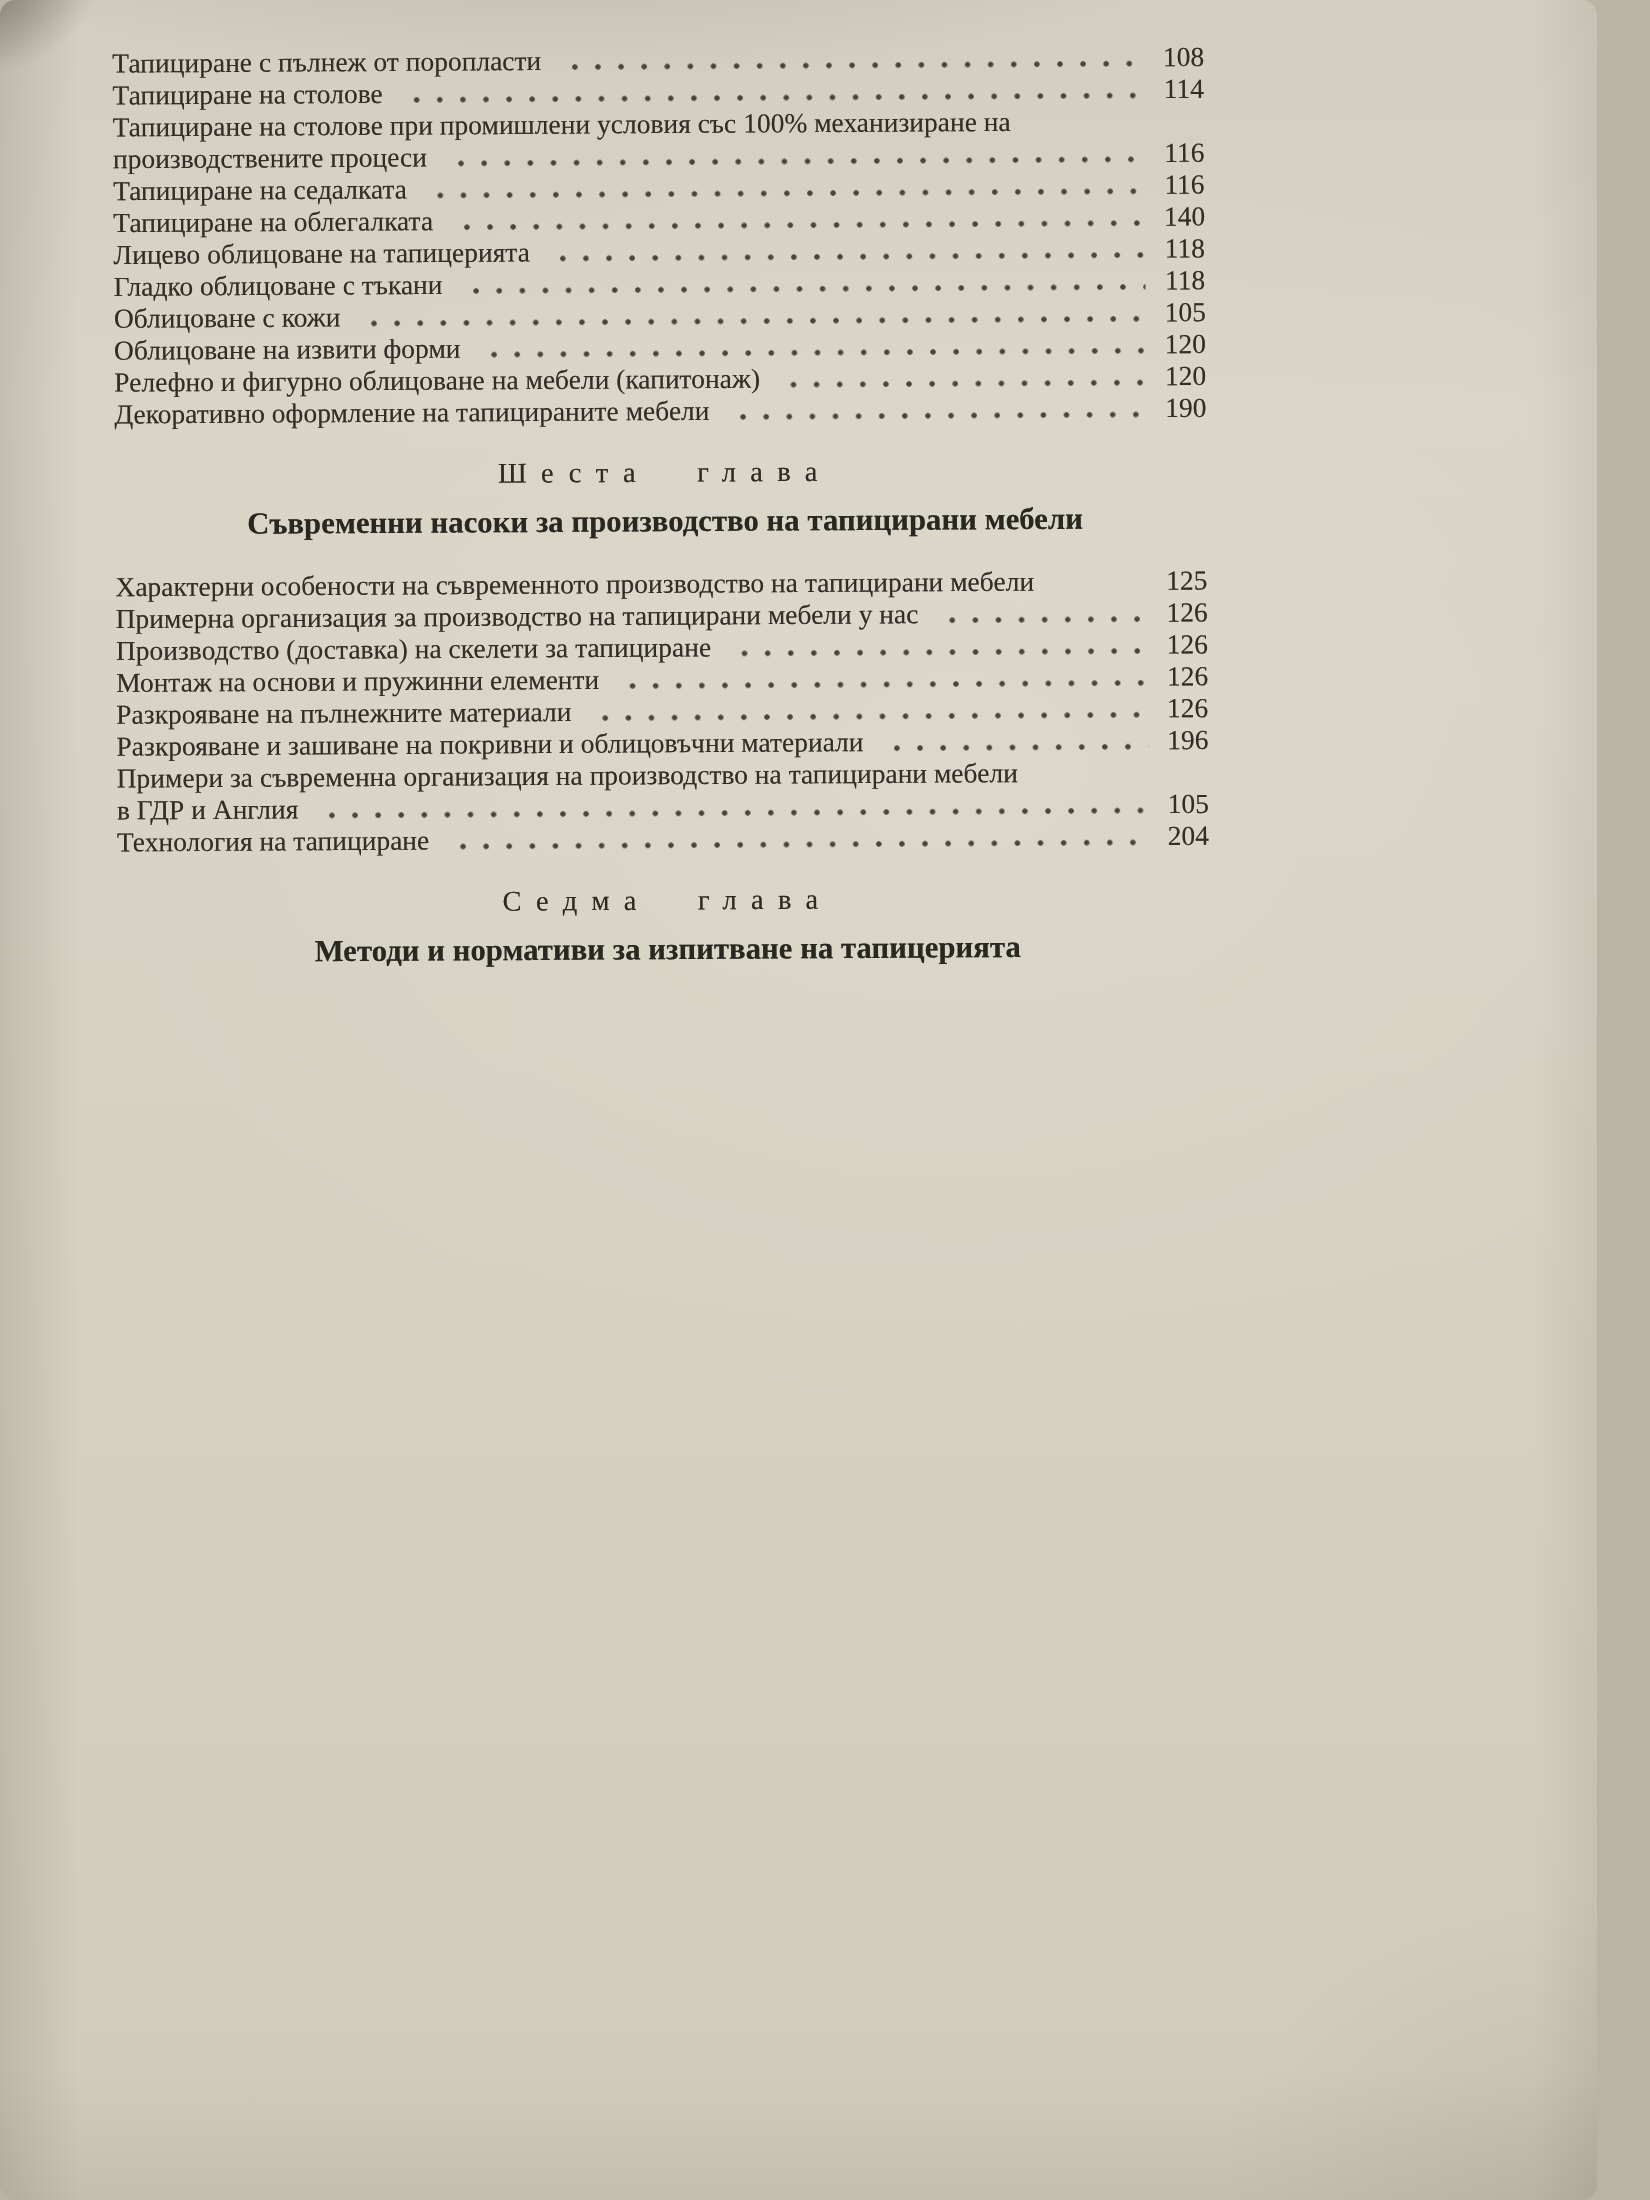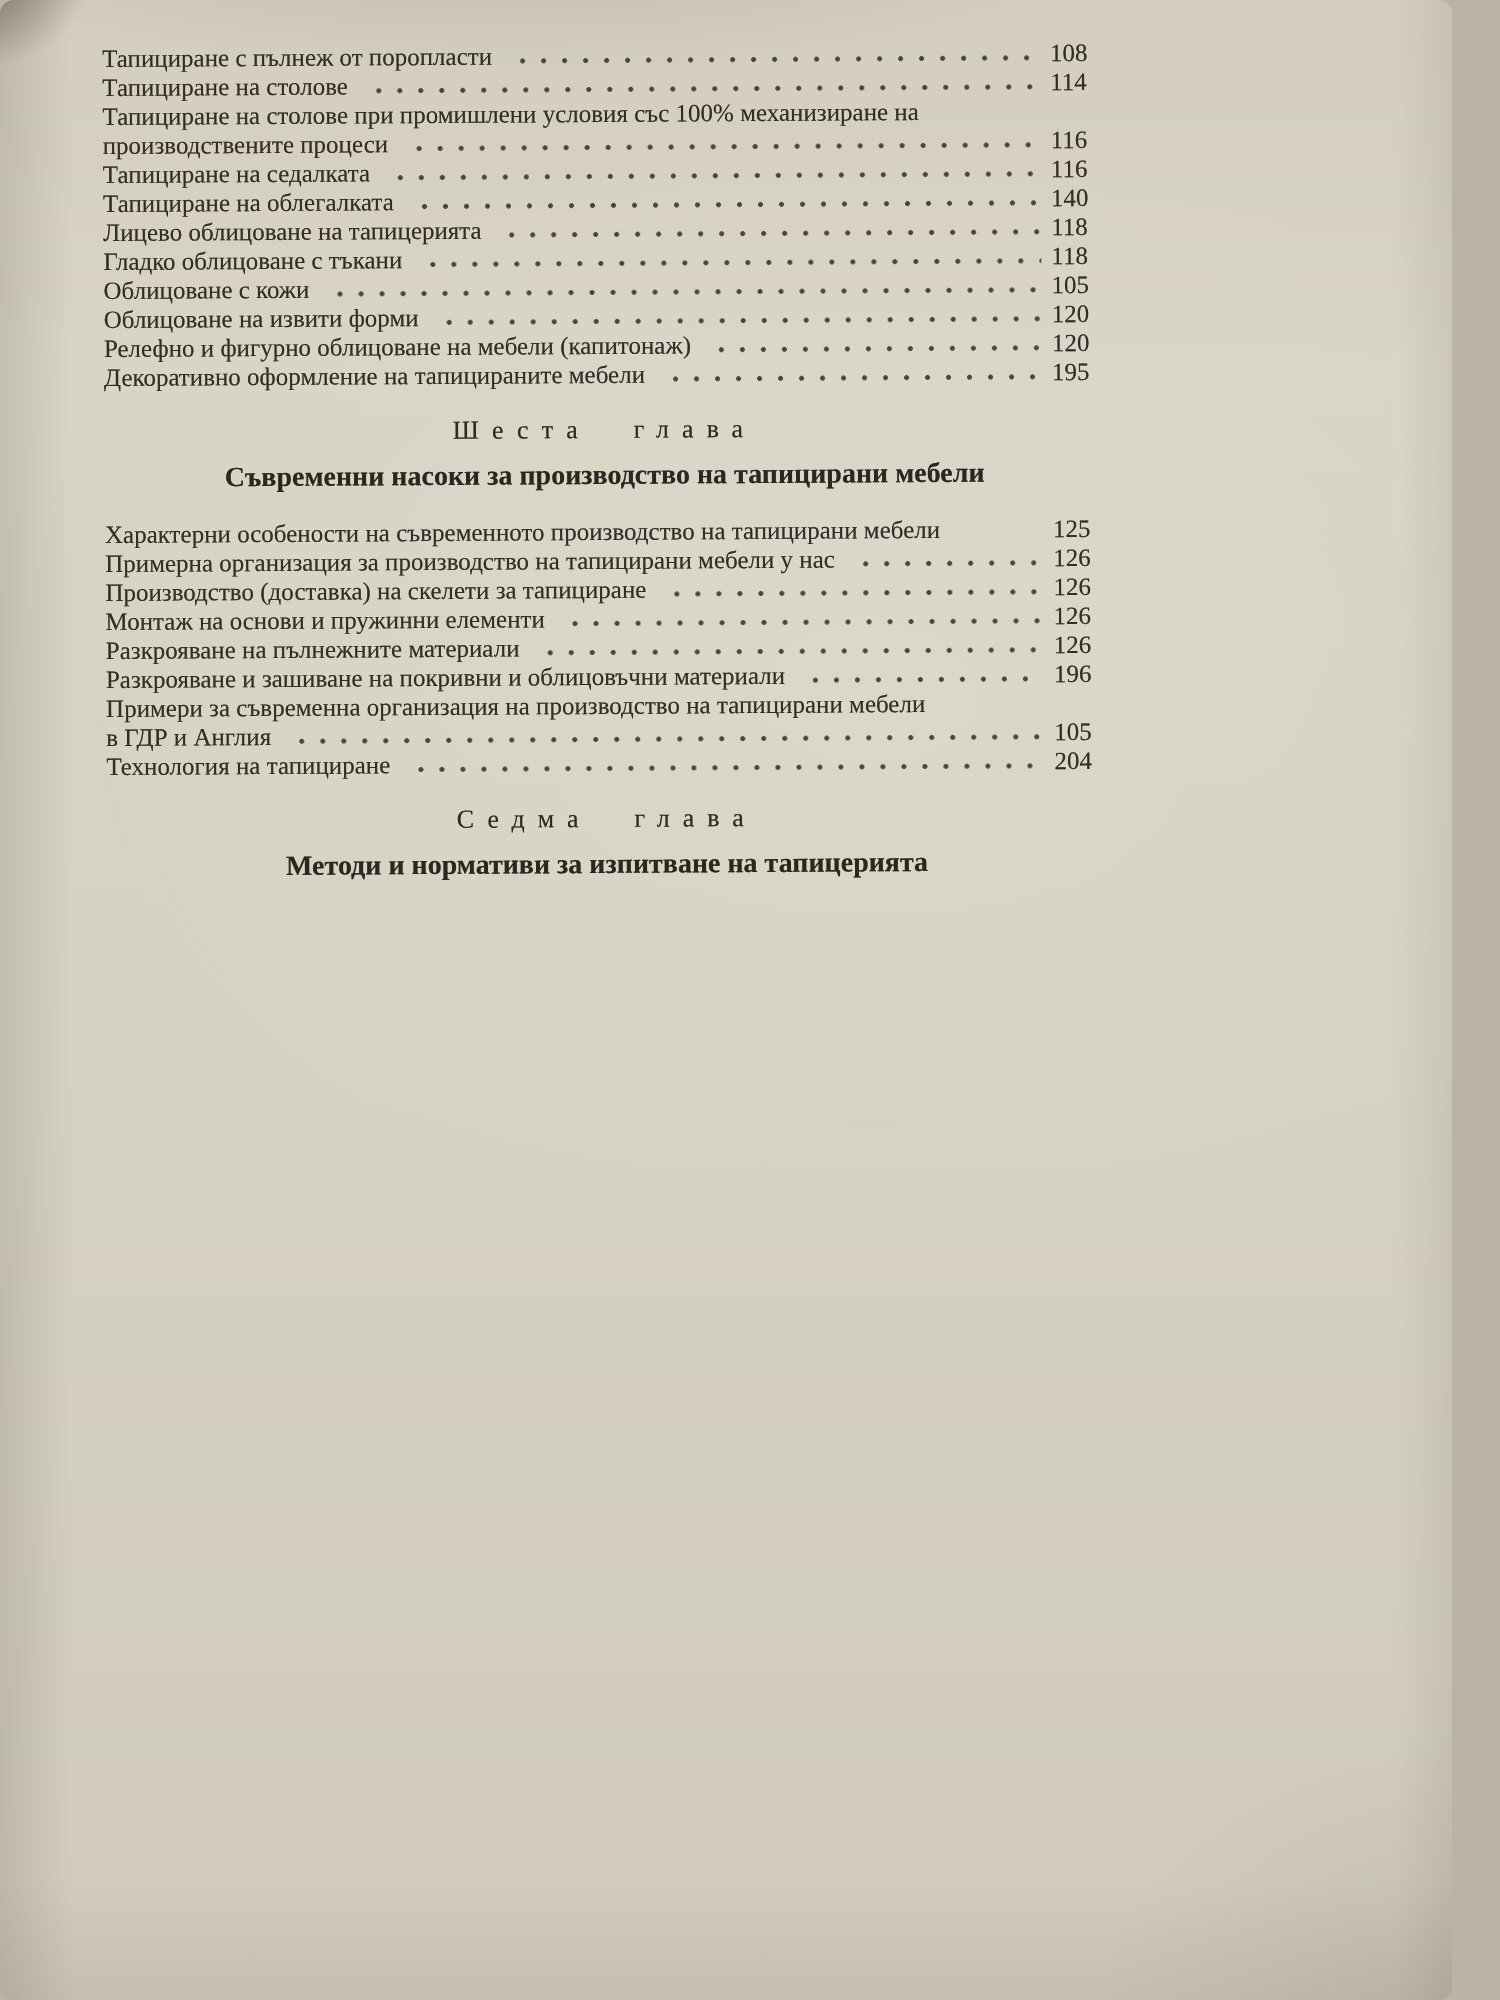--- a/index.html
+++ b/index.html
@@ -58,21 +58,21 @@
     margin: 0 10px 5px 14px;
     background-image: radial-gradient(circle, rgba(48,44,36,0.85) 2.1px, rgba(48,44,36,0) 2.8px);
     background-size: 21px 9px;
     background-repeat: repeat-x;
     background-position: 6px center;
   }
   .leader.no-dots { background-image: none; margin: 0 0 5px 4px; }
   .page-num {
     flex: 0 0 auto;
     min-width: 52px;
-    text-align: left;
+    text-align: center;
     font-size: 25px;
   }
   .section { text-align: center; }
   .section-6 { margin-top: 26px; }
   .section-7 { margin-top: 26px; }
   .chapter-label {
     font-size: 26px;
     line-height: 30px;
     letter-spacing: 0.5em;
     word-spacing: 0.9em;
@@ -146,21 +146,21 @@
     <span class="page-num">120</span>
   </div>
         <div class="toc-row">
     <span class="toc-text">Релефно и фигурно облицоване на мебели (капитонаж)</span>
     <span class="leader"></span>
     <span class="page-num">120</span>
   </div>
         <div class="toc-row">
     <span class="toc-text">Декоративно оформление на тапицираните мебели</span>
     <span class="leader"></span>
-    <span class="page-num">195</span>
+    <span class="page-num">190</span>
   </div>
       </div>
 
     <div class="section section-6">
       <div class="chapter-label">Шеста глава</div>
       <div class="chapter-title">Съвременни насоки за производство на тапицирани мебели</div>
     </div>
 
     <div class="toc-list" id="list-ch6">
         <div class="toc-row">

